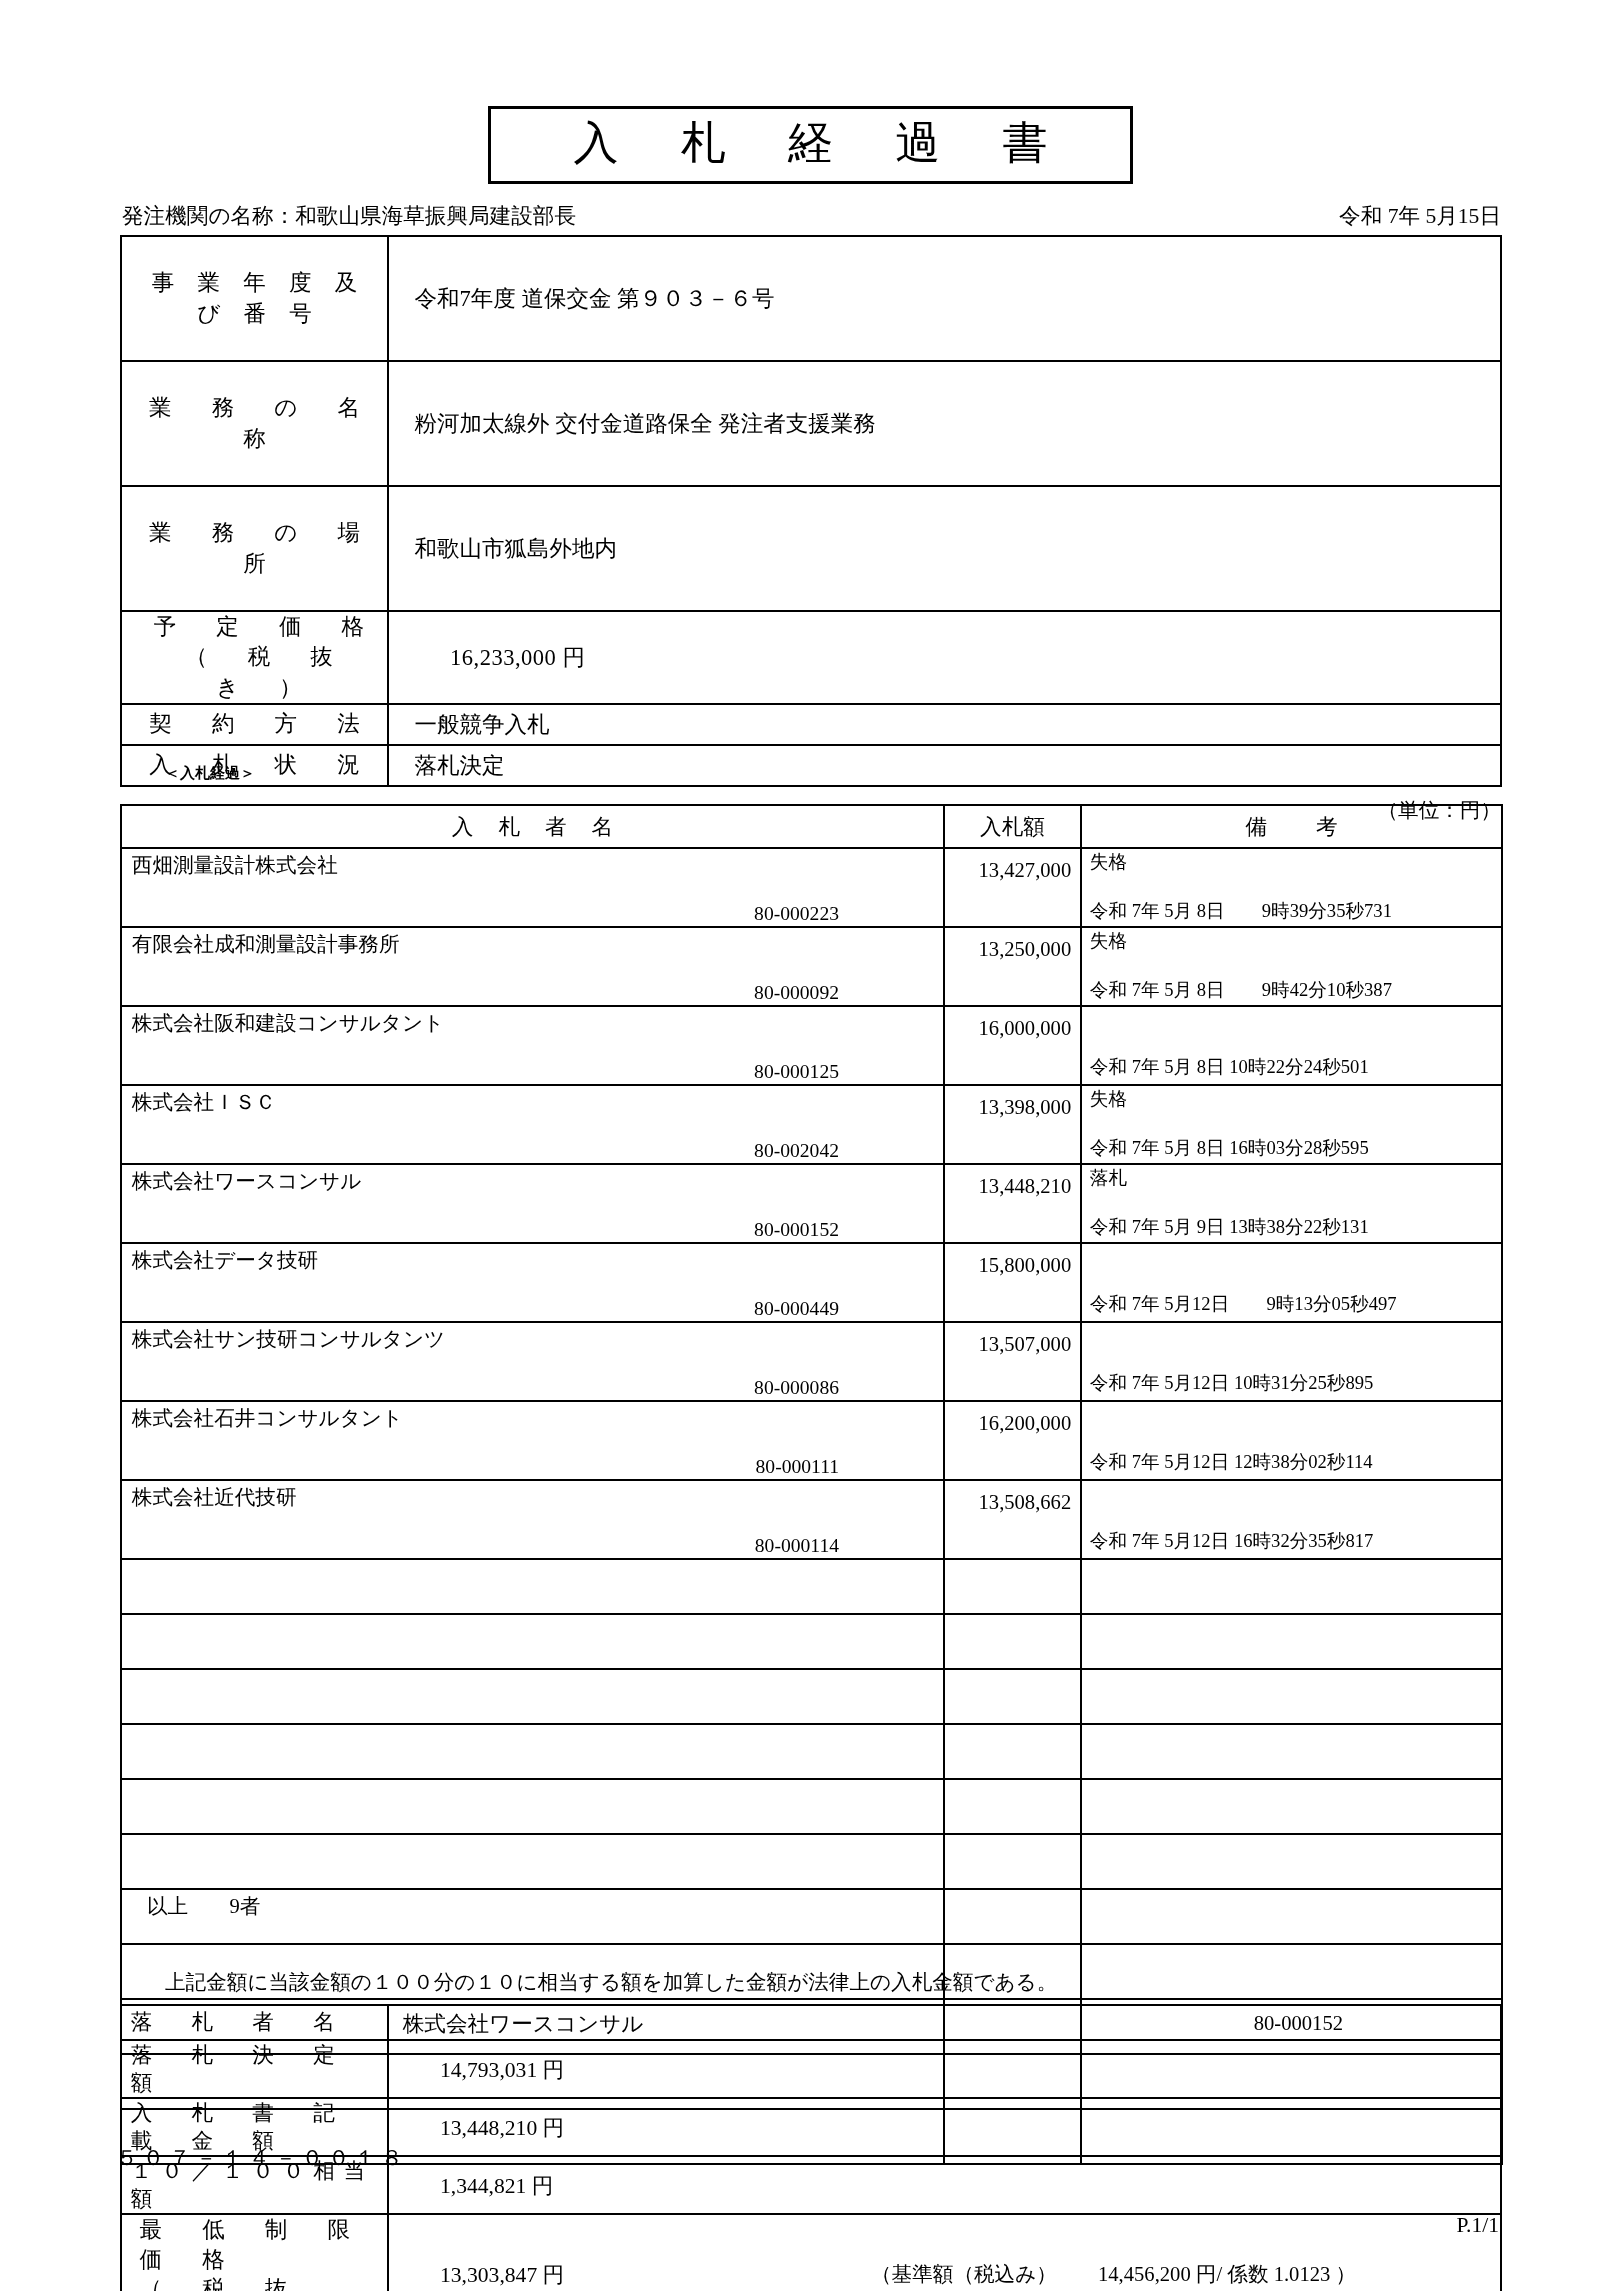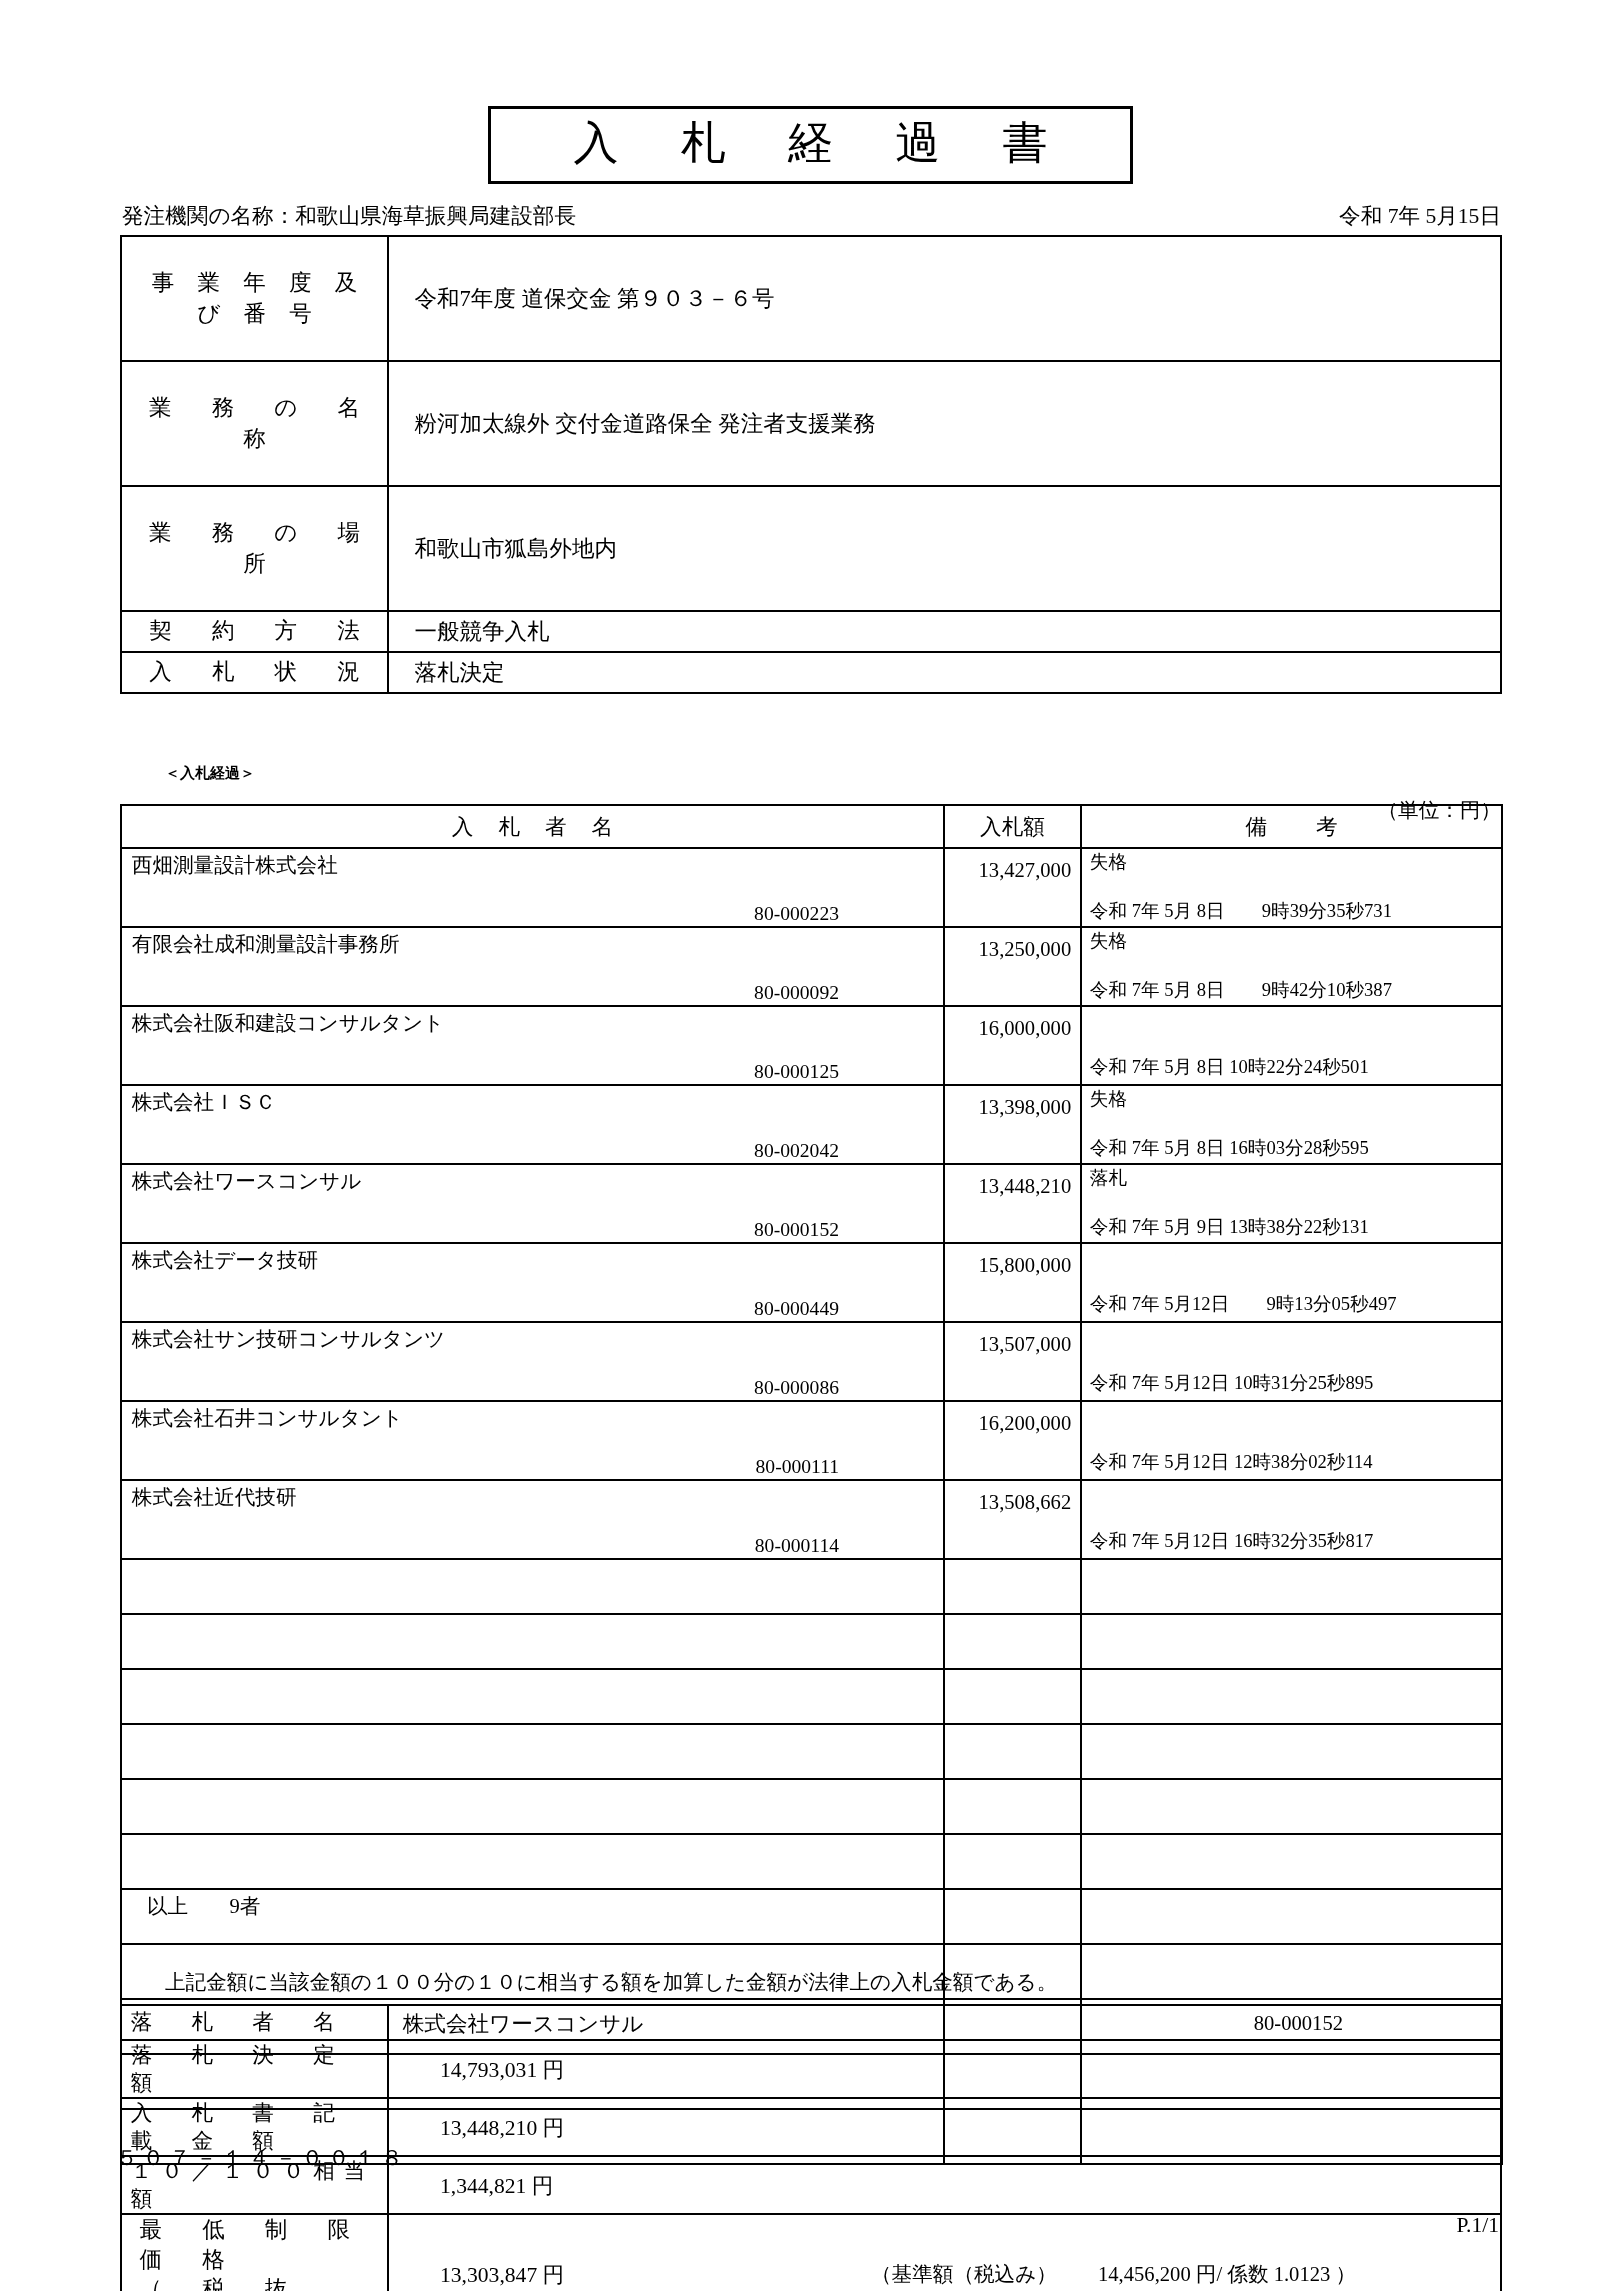--- a/index.html
+++ b/index.html
@@ -287,20 +287,27 @@
         <td class="lbl">事 業 年 度 及 び 番 号</td>
         <td class="val">令和7年度  道保交金  第９０３－６号</td>
       </tr>
       <tr class="tall">
         <td class="lbl">業　務　の　名　称</td>
         <td class="val">粉河加太線外  交付金道路保全  発注者支援業務</td>
       </tr>
       <tr class="tall">
         <td class="lbl">業　務　の　場　所</td>
         <td class="val">和歌山市狐島外地内</td>
+      </tr>
+      <tr class="mid">
+        <td class="lbl">
+          <span class="lbl2">予　定　価　格</span>
+          <span class="lbl2">（　税　抜　き　）</span>
+        </td>
+        <td class="val num">16,233,000 円</td>
       </tr>
       <tr class="short">
         <td class="lbl">契　約　方　法</td>
         <td class="val">一般競争入札</td>
       </tr>
       <tr class="short">
         <td class="lbl">入　札　状　況</td>
         <td class="val">落札決定</td>
       </tr>
     </tbody>

